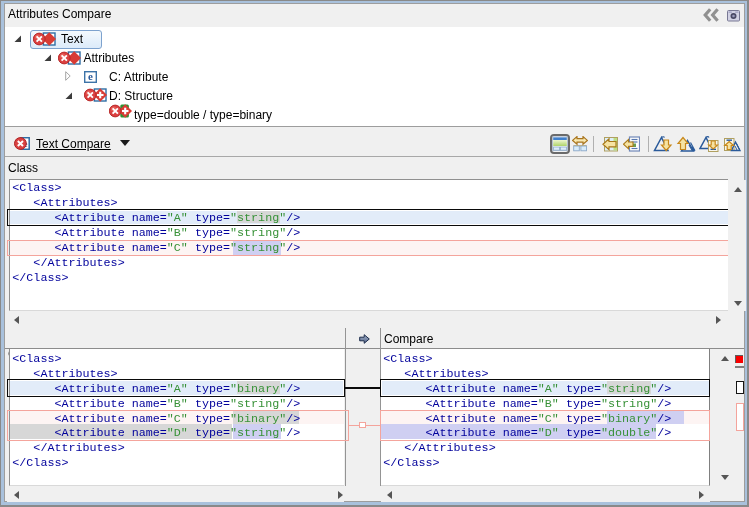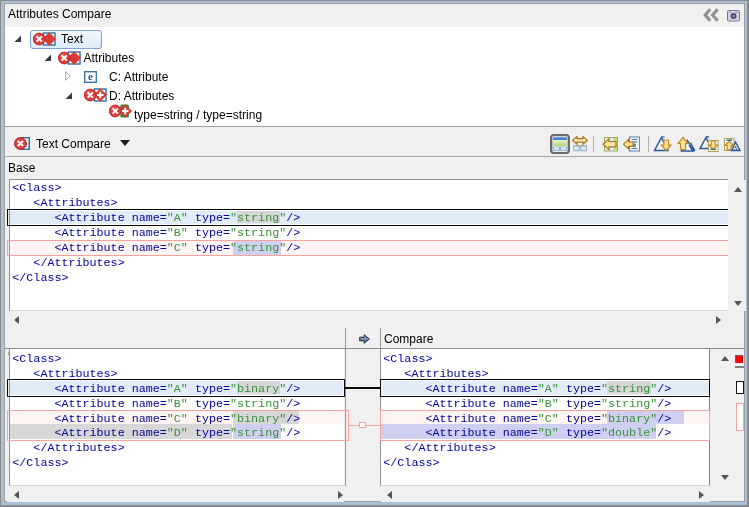--- a/index.html
+++ b/index.html
@@ -85,31 +85,31 @@
   <rect x="12.9" y="5.95" width="6.6" height="2.1" fill="#fff"></rect>
   <rect x="15.15" y="3.7" width="2.1" height="6.6" fill="#fff"></rect>
   <circle cx="6.2" cy="7" r="5.9" fill="#da4040" stroke="#b42222" stroke-width="0.9"></circle>
   <circle cx="4.6" cy="5" r="2.6" fill="#e96a62" opacity="0.75"></circle>
   <path d="M3.6,4.4 L8.9,9.6 M8.9,4.4 L3.6,9.6" stroke="#fff" stroke-width="1.9"></path>
 </svg>
 
 <div class="uitext" style="left:61px;top:32px;">Text</div>
 <div class="uitext" style="left:83.5px;top:51px;">Attributes</div>
 <div class="uitext" style="left:109px;top:70px;">C: Attribute</div>
-<div class="uitext" style="left:109px;top:89px;">D: Attributes</div>
-<div class="uitext" style="left:134px;top:107.5px;">type=string / type=string</div>
+<div class="uitext" style="left:109px;top:89px;">D: Structure</div>
+<div class="uitext" style="left:134px;top:107.5px;">type=double / type=binary</div>
 
 <div class="abs" style="left:5px;top:127px;width:739px;height:29px;background:#f0f0f0;border-bottom:1px solid #a8a8a8;"></div>
 <svg class="abs" style="left:14px;top:136.5px;" width="16" height="13" viewBox="0 0 16 13">
   <rect x="6.8" y="0.7" width="8.4" height="11.6" fill="#fff" stroke="#2e6da4" stroke-width="1.5"></rect>
   <text x="11.6" y="9.8" font-family="Liberation Serif" font-size="9" font-weight="bold" fill="#2a5a9a" text-anchor="middle">e</text>
   <circle cx="6.4" cy="6.5" r="5.9" fill="#d84343" stroke="#b02020" stroke-width="1"></circle>
   <path d="M3.8,4 L9,9 M9,4 L3.8,9" stroke="#fff" stroke-width="2"></path>
 </svg>
-<div class="uitext" style="left:36px;top:137px;">Text Compare</div>
+<div class="uitext" style="left:36px;top:137px;text-decoration:underline;">Text Compare</div>
 <div class="abs" style="left:120px;top:140px;width:0;height:0;border-left:5.5px solid transparent;border-right:5.5px solid transparent;border-top:6px solid #1a1a1a;"></div>
 
 <div class="abs" style="left:549.5px;top:134px;width:20px;height:20px;background:#fafafa;border:2px solid #6a6a6a;border-radius:4px;box-sizing:border-box;"></div>
 <svg class="abs" style="left:551.5px;top:136px;" width="16" height="16" viewBox="0 0 16 16">
   <defs>
       <linearGradient id="gr1" x1="0" y1="0" x2="0" y2="1">
         <stop offset="0" stop-color="#eef6d0"></stop>
         <stop offset="1" stop-color="#aed46a"></stop>
       </linearGradient>
     </defs>
@@ -158,21 +158,21 @@
   <polygon points="12.2,5 16.2,5 16.2,9 18.6,9 14.2,13 9.8,9 12.2,9" fill="#f6e3a2" stroke="#c8881a" stroke-width="1.2"></polygon>
 </svg>
 <svg class="abs" style="left:721px;top:136px;" width="20" height="16" viewBox="0 0 20 16">
   <rect x="3.5" y="2.5" width="9.5" height="12" fill="#f8f6ee" stroke="#b0a060"></rect>
   <line x1="5.5" y1="4.2" x2="11" y2="4.2" stroke="#2a5a9a" stroke-width="1.4"></line>
   <path d="M14.5,6 L19,14.5 L10.5,14.5 Z" fill="none" stroke="#2a5a9a" stroke-width="1.4"></path>
   <path d="M15.5,7.5 L18.5,13.5 M14,10 L16,14" stroke="#2a5a9a" stroke-width="1"></path>
   <polygon points="6.2,13.5 10.2,13.5 10.2,9.5 12.6,9.5 8.2,5.5 3.8,9.5 6.2,9.5" fill="#f6e3a2" stroke="#c8881a" stroke-width="1.2"></polygon>
 </svg>
 
-<div class="uitext" style="left:8px;top:161px;">Base</div>
+<div class="uitext" style="left:8px;top:161px;">Class</div>
 
 <div class="abs" style="left:8.6px;top:179.3px;width:719.9px;height:132.1px;background:#fff;border-left:1px solid #909090;border-top:1px solid #909090;border-bottom:1px solid #d9d9d9;box-sizing:border-box;"></div>
 
 <div class="abs" style="left:9.6px;top:210.7px;width:718.7px;height:13.2px;background:#e2ecf9;"></div>
 <div class="abs" style="left:236.5px;top:210.7px;width:43px;height:12.8px;background:#d7d7d7;"></div>
 <div class="abs" style="left:7px;top:209.2px;width:721.3px;height:16.5px;border:1.5px solid #0a0a0a;border-right:none;box-sizing:border-box;"></div>
 <div class="abs" style="left:9.6px;top:241px;width:718.7px;height:13.9px;background:#fdf4f3;"></div>
 <div class="abs" style="left:232.5px;top:241px;width:48.5px;height:13.7px;background:#cfcff2;"></div>
 <div class="abs" style="left:7px;top:239.6px;width:721.3px;height:16.8px;border:1.4px solid #f4a49c;border-right:none;box-sizing:border-box;"></div>
 <div class="code" style="left:12.3px;top:180.6px;">&lt;Class&gt;

